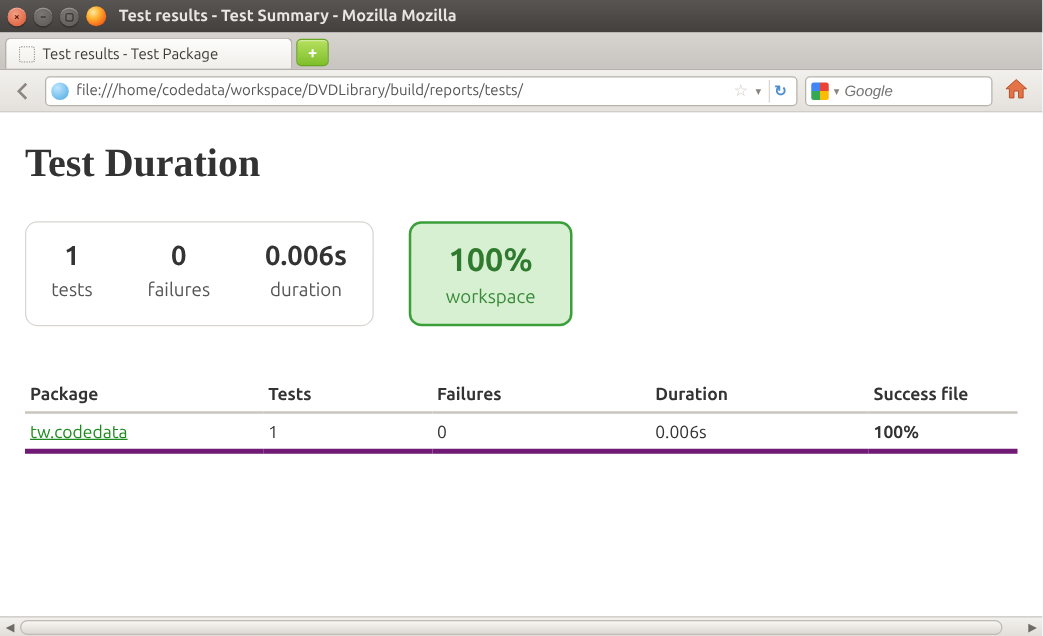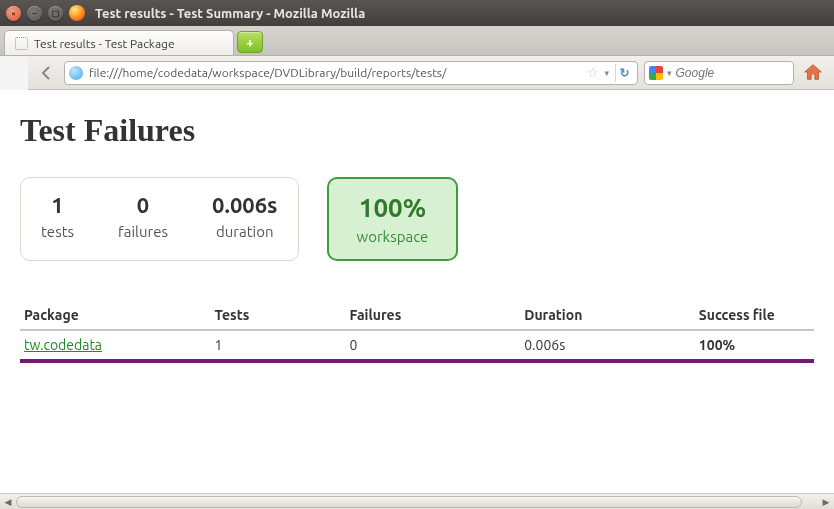--- a/index.html
+++ b/index.html
@@ -89,21 +89,20 @@
 
     
     .navbar {
       height: 34px;
       background: linear-gradient(to bottom, #f2f0ec, #e4e1dc);
       border-bottom: 1px solid #c5c0ba;
       display: flex;
       align-items: center;
       padding: 0 8px;
       gap: 6px;
-      margin-left: 28px;
     }
     .nav-arrow {
       width: 22px; height: 22px;
       display:flex; align-items:center; justify-content:center;
       color:#8a8580;
       font-size: 18px;
     }
     .urlbar {
       flex: 1;
       height: 24px;
@@ -291,21 +290,21 @@
     <span class="home-icon">
       <svg viewBox="0 0 24 24">
           <path d="M3 12 L12 4 L21 12 L18 12 L18 20 L14 20 L14 14 L10 14 L10 20 L6 20 L6 12 Z" fill="#e57348" stroke="#b04a20" stroke-width="0.8"></path>
         </svg>
     </span>
   </div>
 </div>
 
 <div class="content-wrap">
   <div class="content">
-    <h1 class="page-title">Test Failures</h1>
+    <h1 class="page-title">Test Duration</h1>
 
     <div class="summary-row">
       <div class="stat-box">
         <div class="stat">
           <div class="num">1</div>
           <div class="lbl">tests</div>
         </div>
         <div class="stat">
           <div class="num">0</div>
           <div class="lbl">failures</div>

